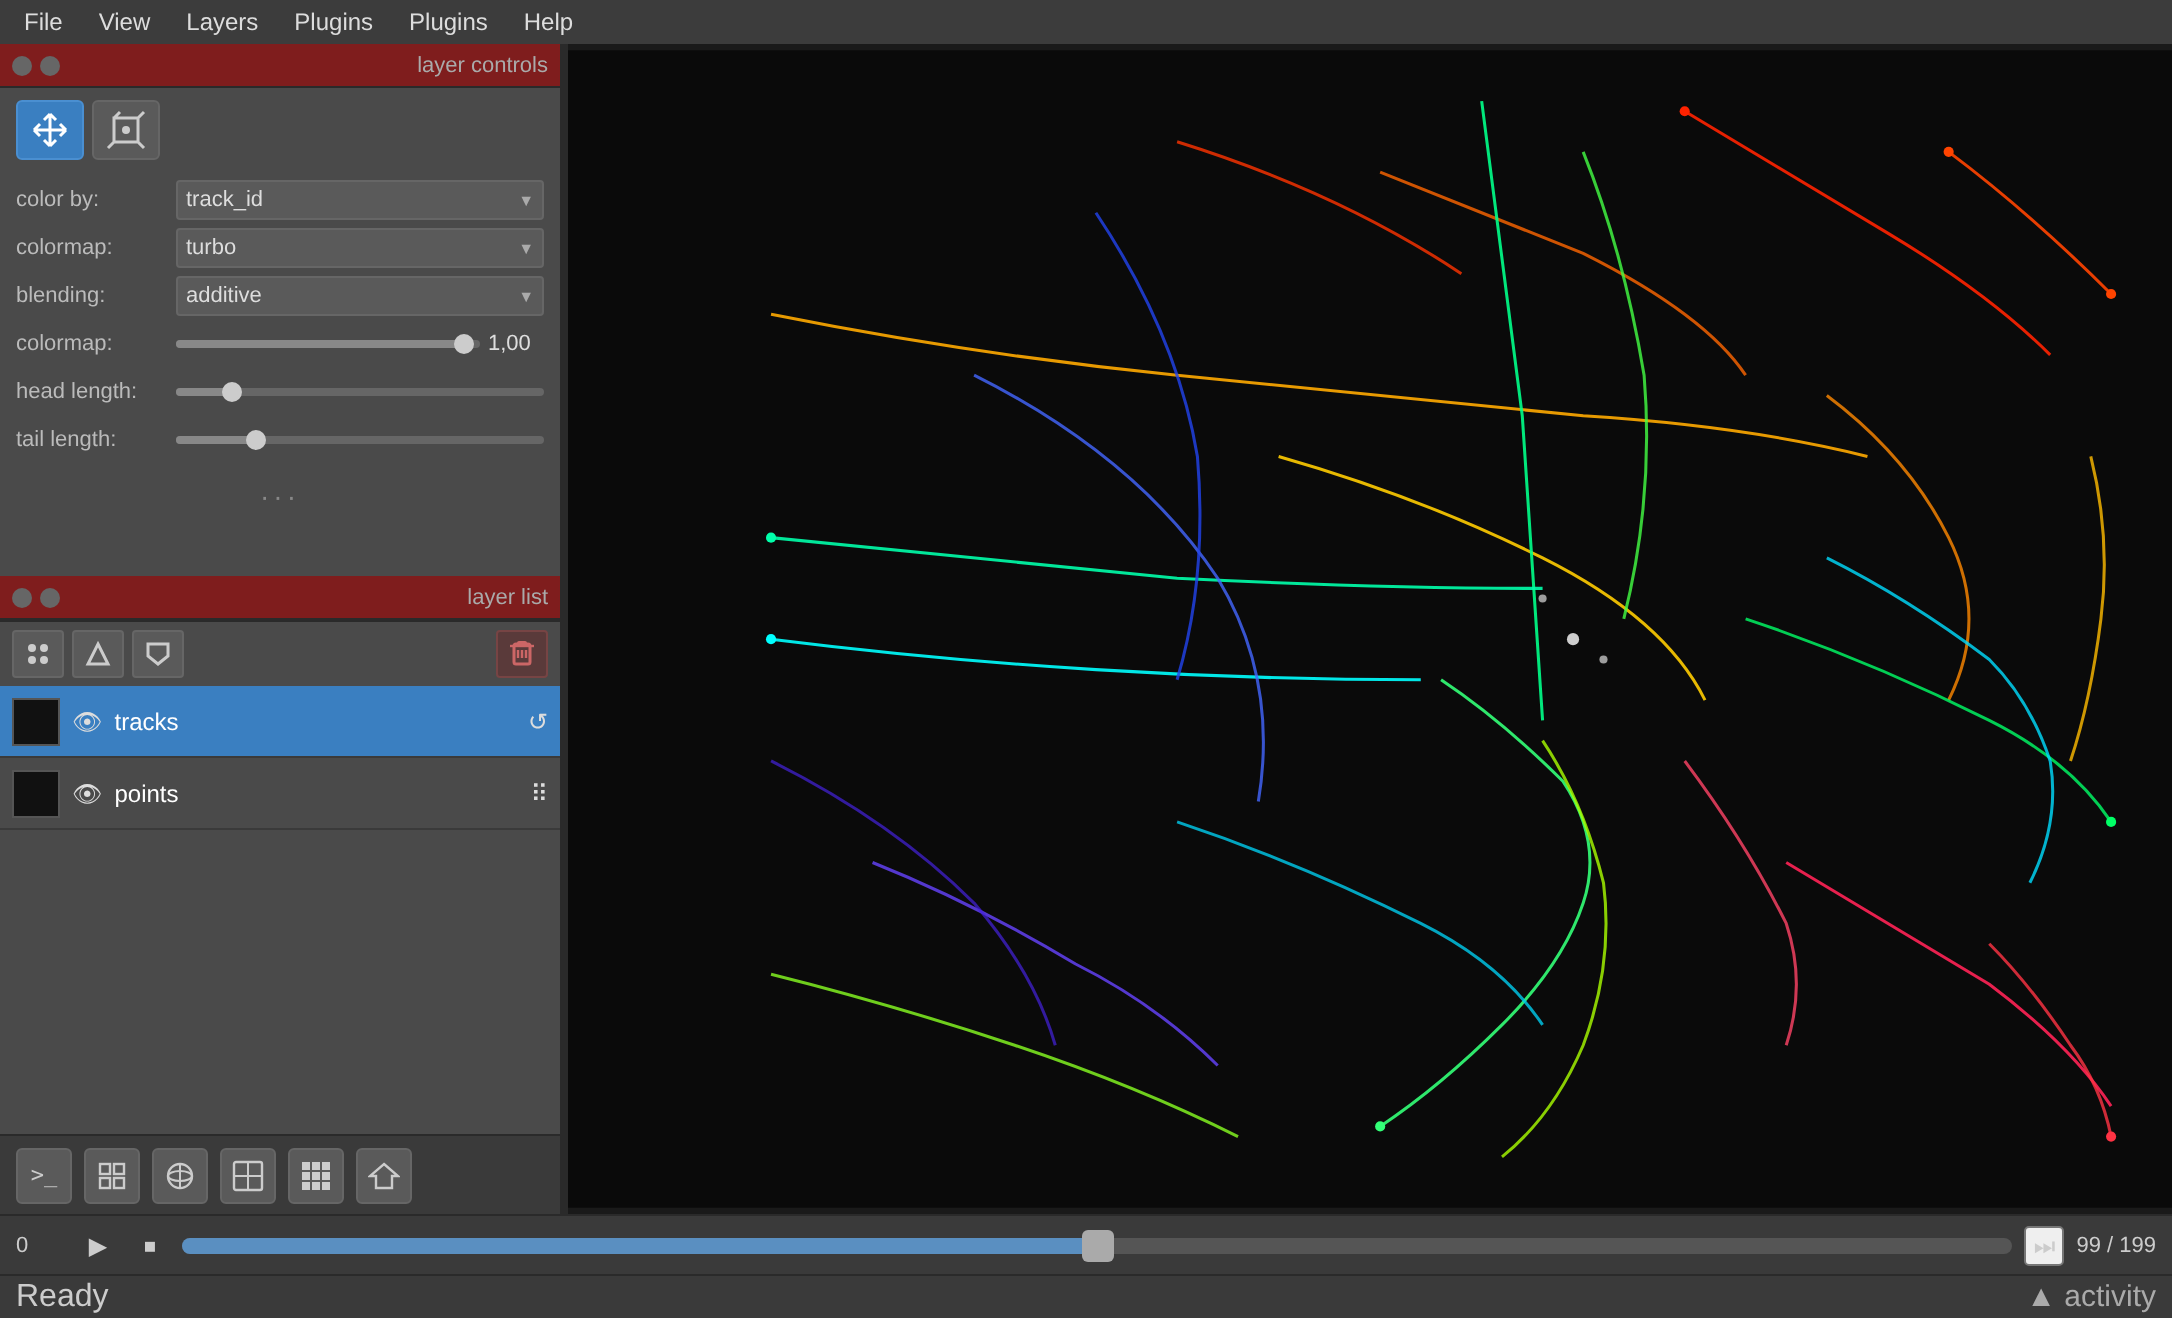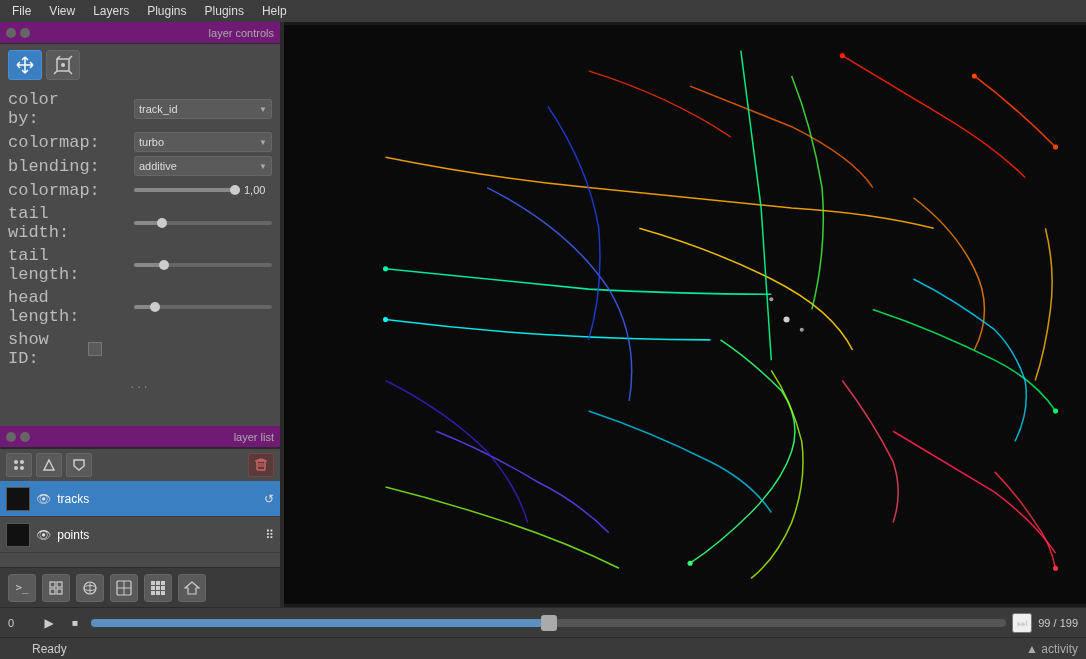--- a/index.html
+++ b/index.html
@@ -46,21 +46,21 @@
       display: flex;
       flex-direction: column;
       flex-shrink: 0;
     }
 
     .section-header {
       display: flex;
       align-items: center;
       justify-content: space-between;
       padding: 2px 6px;
-      background: #701a75;
+      background: #7f1d1d;
       border-bottom: 1px solid #2a2a2a;
       height: 22px;
     }
     .section-header-left {
       display: flex;
       align-items: center;
       gap: 4px;
     }
     .section-title {
       color: #aaa;
@@ -103,27 +103,25 @@
     }
     .control-row {
       display: flex;
       align-items: center;
       margin-bottom: 4px;
       min-height: 20px;
     }
     .control-label {
       width: 80px;
       color: #bbb;
-      font-size: 17px;
+      font-size: 11px;
       flex-shrink: 0;
-      font-family: Liberation Mono, monospace;
     }
     .control-value {
       flex: 1;
-      margin-left: 46px;
     }
     .dropdown {
       width: 100%;
       background: #5a5a5a;
       border: 1px solid #666;
       color: #ddd;
       padding: 2px 4px;
       font-size: 11px;
       border-radius: 2px;
       display: flex;
@@ -399,26 +397,25 @@
       height: 22px;
       background: #3a3a3a;
       display: flex;
       align-items: center;
       padding: 0 8px;
       border-top: 1px solid #2a2a2a;
       flex-shrink: 0;
       justify-content: space-between;
     }
     .status-text {
-      font-size: 12px;
+      font-size: 16px;
       color: #ccc;
-      margin-left: 24px;
     }
     .activity-btn {
-      font-size: 12px;
+      font-size: 15px;
       color: #aaa;
       cursor: pointer;
       display: flex;
       align-items: center;
       gap: 2px;
     }
   </style>
 </head>
 <body>
 
@@ -493,57 +490,42 @@
         <span class="control-label">colormap:</span>
         <div class="control-value slider-container">
           <div class="slider">
             <div class="slider-fill" style="width:95%"></div>
             <div class="slider-thumb" style="left:95%"></div>
           </div>
           <span class="slider-value">1,00</span>
         </div>
       </div>
 
+
       <div class="control-row">
-        <span class="control-label">tail width:</span>
+        <span class="control-label">head length:</span>
         <div class="control-value">
           <div class="slider">
-            <div class="slider-fill" style="width:20%"></div>
-            <div class="slider-thumb" style="left:20%"></div>
+            <div class="slider-fill" style="width:15%"></div>
+            <div class="slider-thumb" style="left:15%"></div>
           </div>
         </div>
       </div>
 
       <div class="control-row">
         <span class="control-label">tail length:</span>
         <div class="control-value">
           <div class="slider">
             <div class="slider-fill" style="width:22%"></div>
             <div class="slider-thumb" style="left:22%"></div>
           </div>
         </div>
       </div>
 
-      <div class="control-row">
-        <span class="control-label">head length:</span>
-        <div class="control-value">
-          <div class="slider">
-            <div class="slider-fill" style="width:15%"></div>
-            <div class="slider-thumb" style="left:15%"></div>
-          </div>
-        </div>
-      </div>
-
-
-      <div class="control-row">
-        <span class="control-label">show ID:</span>
-        <div class="checkbox-container">
-          <div class="checkbox"></div>
-        </div>
-      </div>
+
 
     </div>
 
     <div style="text-align:center; padding:2px 0; color:#888; font-size:14px; letter-spacing:2px;">···</div>
 
     <div class="layer-list-section">
 
       <div class="section-header">
         <div class="section-header-left">
           <span class="dot-icon"></span>

